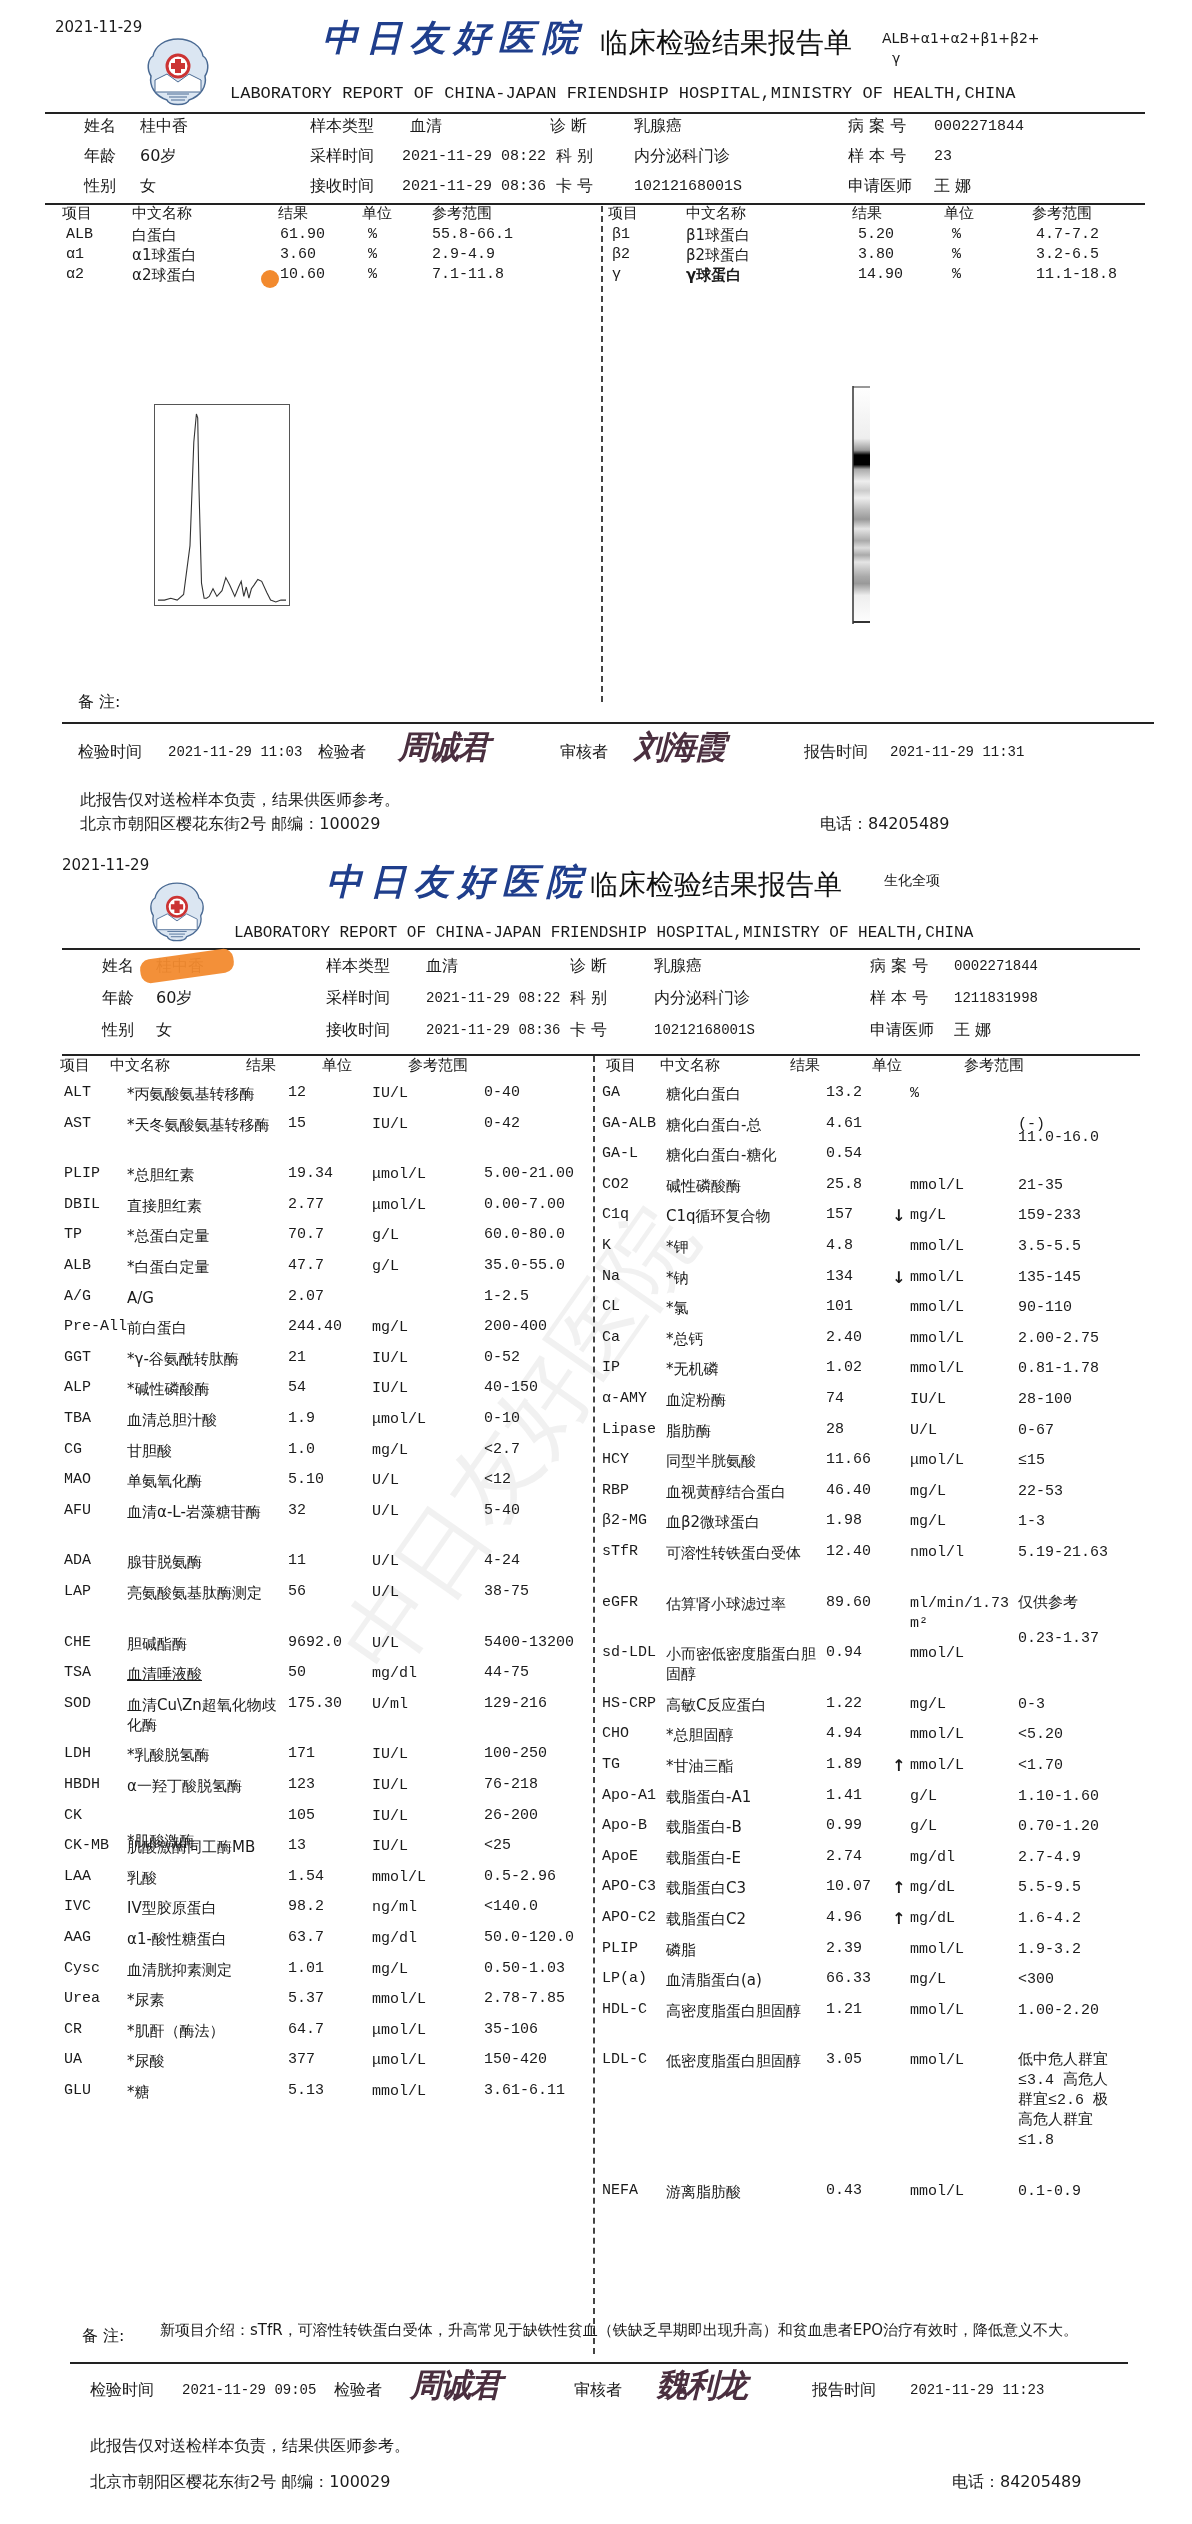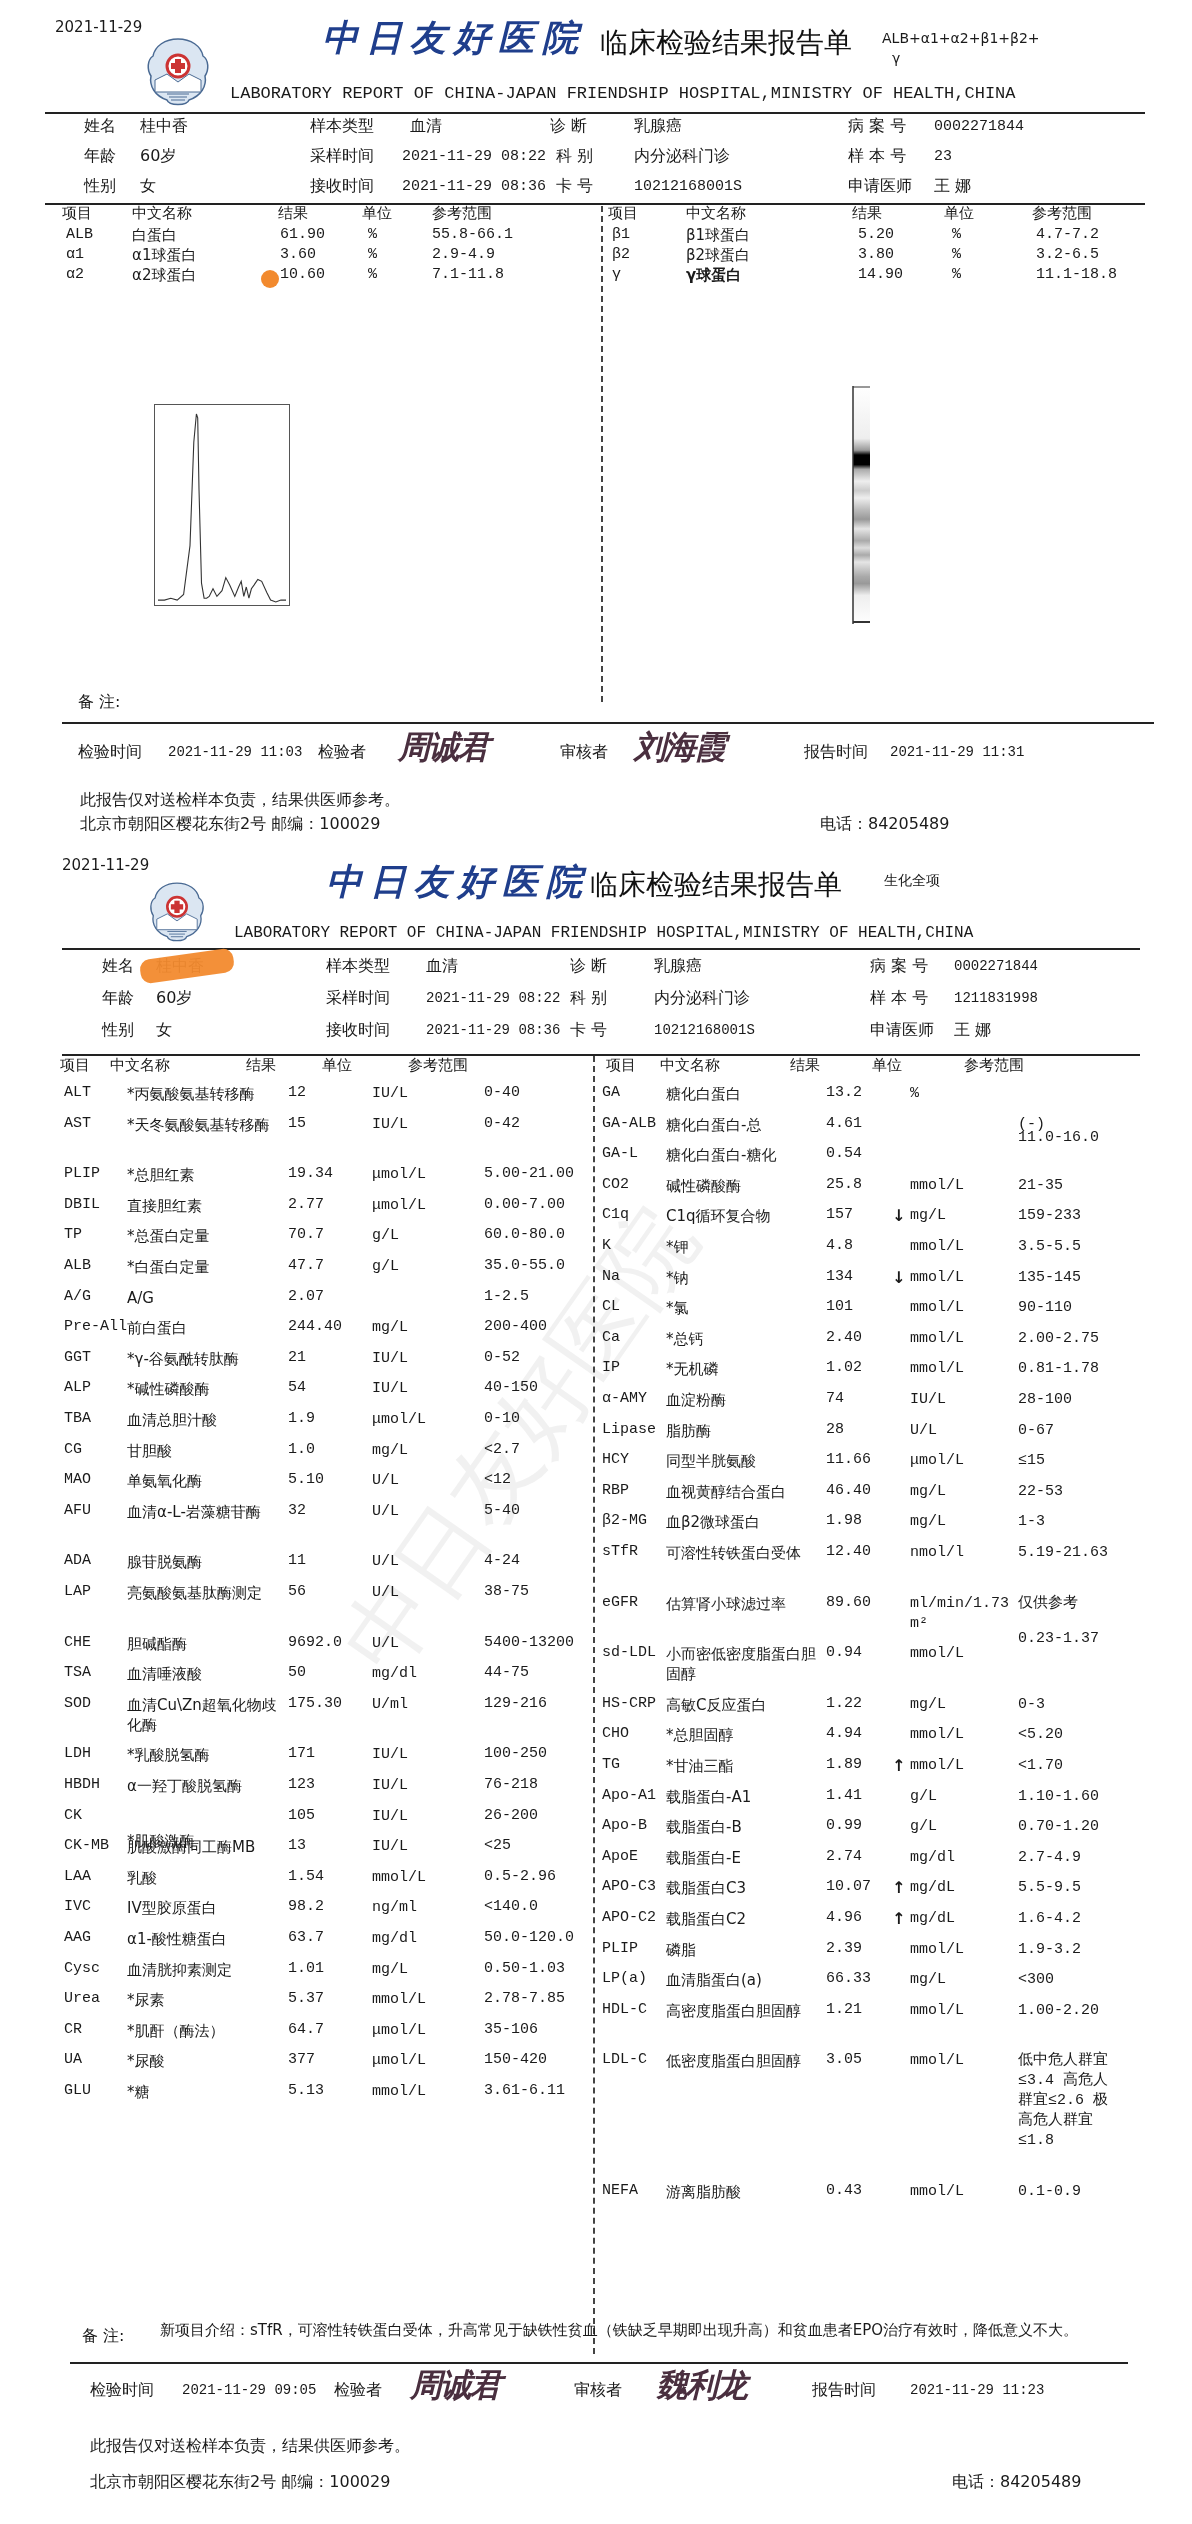--- a/index.html
+++ b/index.html
@@ -374,21 +374,21 @@
       </div>
       <div>
         <div class="td mono" style="left: 64px; top: 1633.6px;">CHE</div>
         <div class="td wrap" style="left: 127px; top: 1633.6px; width: 158px;">胆碱酯酶</div>
         <div class="td mono" style="left: 288px; top: 1633.6px;">9692.0</div>
         <div class="td mono wrap" style="left: 372px; top: 1633.6px; width: 90px;">U/L</div>
         <div class="td mono" style="left: 484px; top: 1633.6px;">5400-13200</div>
       </div>
       <div>
         <div class="td mono" style="left: 64px; top: 1664.2px;">TSA</div>
-        <div class="td wrap" style="left: 127px; top: 1664.2px; width: 158px;">血清唾液酸</div>
+        <div class="td wrap" style="left: 127px; top: 1664.2px; width: 158px; text-decoration: underline;">血清唾液酸</div>
         <div class="td mono" style="left: 288px; top: 1664.2px;">50</div>
         <div class="td mono wrap" style="left: 372px; top: 1664.2px; width: 90px;">mg/dl</div>
         <div class="td mono" style="left: 484px; top: 1664.2px;">44-75</div>
       </div>
       <div>
         <div class="td mono" style="left: 64px; top: 1694.8px;">SOD</div>
         <div class="td wrap" style="left: 127px; top: 1694.8px; width: 158px;">血清Cu\Zn超氧化物歧化酶</div>
         <div class="td mono" style="left: 288px; top: 1694.8px;">175.30</div>
         <div class="td mono wrap" style="left: 372px; top: 1694.8px; width: 90px;">U/ml</div>
         <div class="td mono" style="left: 484px; top: 1694.8px;">129-216</div>

